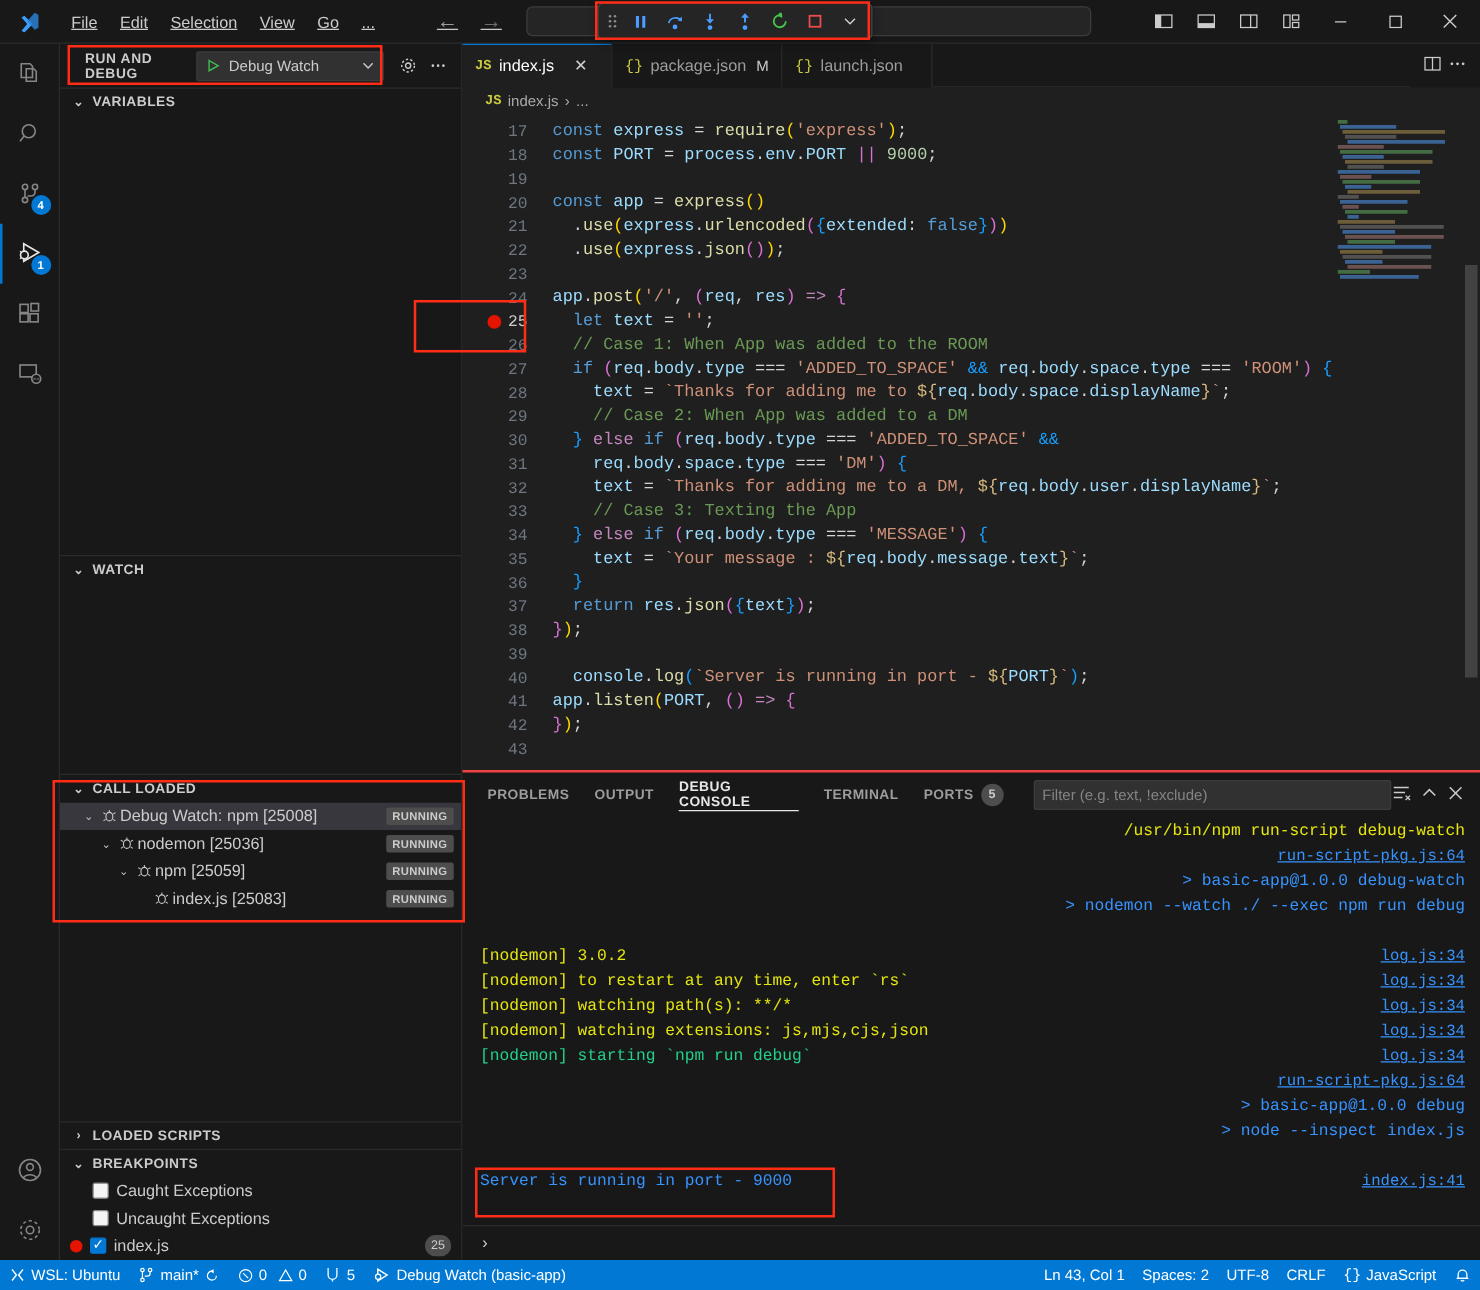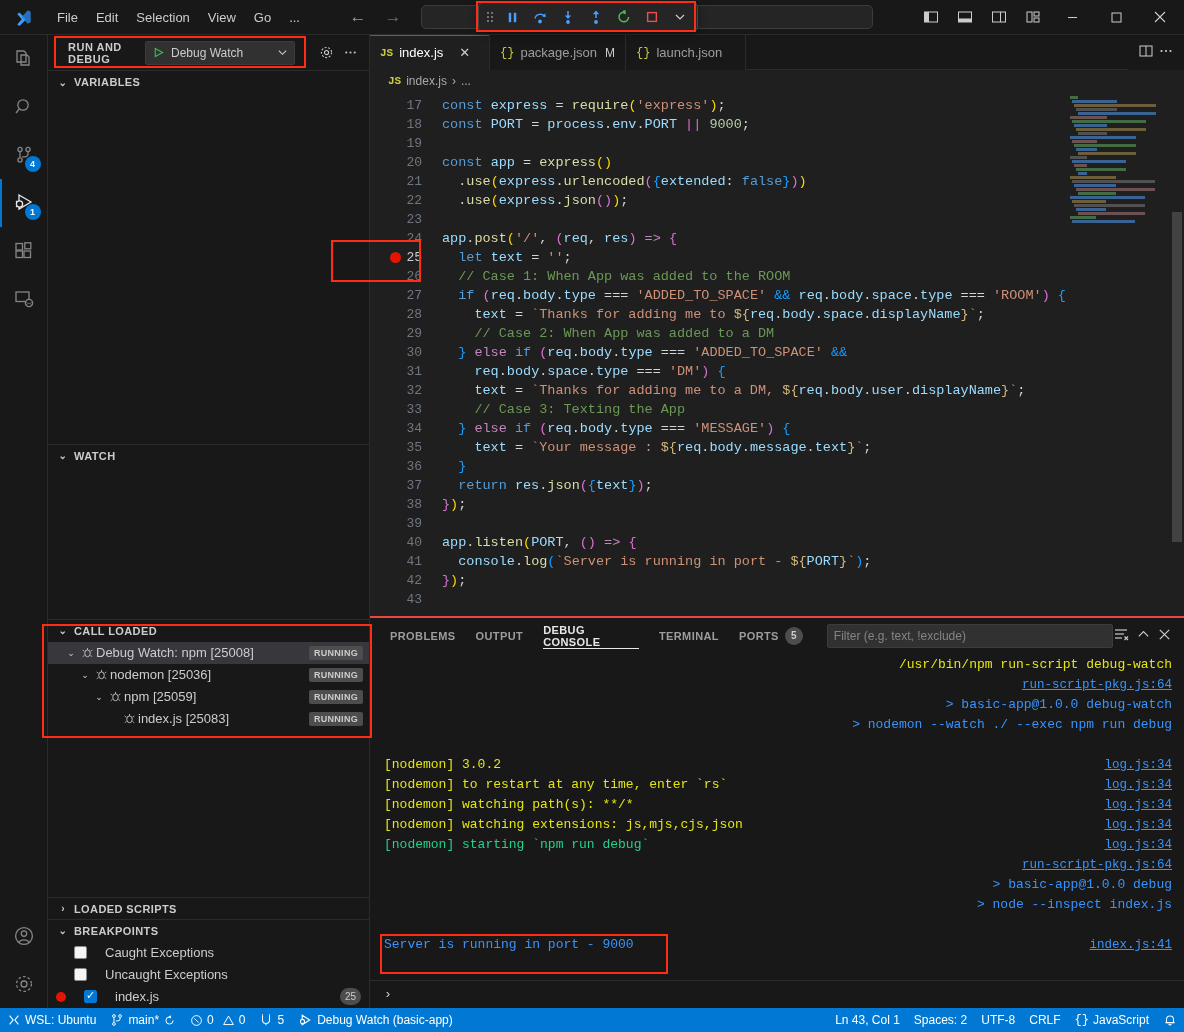--- a/index.html
+++ b/index.html
@@ -9,21 +9,21 @@
     font-family: "Liberation Sans", sans-serif;
     font-size: 13px;
     color: #cccccc;
     overflow: hidden;
   }
   .app { position: relative; width: 1184px; height: 1032px; display: flex; flex-direction: column; }
 
   
   .titlebar {
     height: 35px; background: #181818; display: flex; align-items: center;
-    border-bottom: 1px solid #2b2b2b; flex: 0 0 35px; position: relative;
+    border-bottom: 1px solid #2b2b2b; flex: 0 0 35px; position: relative; text-decoration: underline;
   }
   .vs-logo { width: 48px; display: flex; align-items: center; justify-content: center; }
   .menu { display: flex; align-items: center; gap: 0px; }
   .menu-item { padding: 3px 9px; font-size: 13px; color: #cccccc; border-radius: 3px; }
   .titlebar-center { flex: 1; display: flex; align-items: center; justify-content: center; gap: 8px; position: relative; }
   .nav-arrows { display: flex; gap: 18px; color: #8a8a8a; font-size: 17px; align-items: center; }
   .arrow-back { color: #9c9c9c; }
   .arrow-fwd { color: #6e6e6e; }
   .cmdcenter {
     width: 452px; height: 24px; background: #252526; border: 1px solid #3c3c3c;
@@ -64,21 +64,21 @@
     position: absolute; right: 7px; bottom: 7px; min-width: 16px; height: 16px;
     background: #0078d4; color: #fff; border-radius: 8px; font-size: 9px;
     display: flex; align-items: center; justify-content: center; padding: 0 4px;
     font-family: "Liberation Sans", sans-serif; font-weight: bold;
   }
   .act-bottom { margin-top: auto; }
 
   
   .sidebar { width: 322px; background: #181818; display: flex; flex-direction: column; flex: 0 0 322px; border-right:1px solid #2b2b2b;}
   .sb-header {
-    height: 35px; display: flex; align-items: center; padding: 0 8px 0 20px; gap: 20px;
+    height: 35px; display: flex; align-items: center; padding: 0 8px 0 20px; gap: 8px;
     flex: 0 0 35px;
   }
   .sb-title { font-size: 11px; font-weight: bold; letter-spacing: .5px; color: #cccccc; text-transform: uppercase; }
   .launch-select {
     display: flex; align-items: center; gap: 6px; background: #313131;
     border: 1px solid #3c3c3c; border-radius: 2px; height: 24px; padding: 0 6px;
     min-width: 150px; flex: 1; max-width: 160px;
   }
   .launch-name { font-size: 12px; color: #cccccc; flex: 1; }
   .sb-actions { display: flex; gap: 2px; margin-left: auto; }
@@ -100,21 +100,21 @@
   .cs-row.selected { background: #37373d; }
   .cs-twisty { width: 14px; font-size: 9px; color: #cccccc; text-align:center; flex:0 0 14px;}
   .cs-bugicon { width: 18px; display: flex; align-items: center; justify-content: center; flex:0 0 18px;}
   .cs-label { white-space: nowrap; overflow: hidden; text-overflow: ellipsis; }
   .cs-state {
     margin-left: auto; background: #4d4d4d; color: #cccccc; font-size: 9px;
     padding: 2px 5px; border-radius: 2px; font-weight: bold; letter-spacing: .3px;
   }
 
   
-  .bp-row { height: 22px; display: flex; align-items: center; font-size: 13px; padding-left: 26px; gap: 18px; }
+  .bp-row { height: 22px; display: flex; align-items: center; font-size: 13px; padding-left: 26px; gap: 6px; }
   .bp-check {
     width: 13px; height: 13px; border: 1px solid #8a8a8a; background: #f5f5f5; border-radius: 2px;
     display: inline-block; flex: 0 0 13px;
   }
   .bp-check.checked { background: #0078d4; border-color: #0078d4; position: relative; }
   .bp-check.checked::after {
     content: '✓'; position: absolute; left: 1px; top: -2px; color: #fff; font-size: 11px;
   }
   .bp-dot { width: 10px; height: 10px; border-radius: 50%; background: #e51400; flex: 0 0 10px; }
   .bp-count {
@@ -673,22 +673,22 @@
             <div class="cline"><span class="ind-guide">  </span><span class="par3">}</span><span class="op"> </span><span class="kw2">else</span><span class="op"> </span><span class="kw">if</span><span class="op"> </span><span class="par2">(</span><span class="var">req</span><span class="op">.</span><span class="var">body</span><span class="op">.</span><span class="var">type</span><span class="op"> === </span><span class="str">'ADDED_TO_SPACE'</span><span class="op"> </span><span class="par3">&amp;&amp;</span></div>
             <div class="cline"><span class="ind-guide">    </span><span class="var">req</span><span class="op">.</span><span class="var">body</span><span class="op">.</span><span class="var">space</span><span class="op">.</span><span class="var">type</span><span class="op"> === </span><span class="str">'DM'</span><span class="par2">)</span><span class="op"> </span><span class="par3">{</span></div>
             <div class="cline"><span class="ind-guide">    </span><span class="var">text</span><span class="op"> = </span><span class="str">`Thanks for adding me to a DM, </span><span class="tplx">${</span><span class="var">req</span><span class="op">.</span><span class="var">body</span><span class="op">.</span><span class="var">user</span><span class="op">.</span><span class="var">displayName</span><span class="tplx">}</span><span class="str">`</span><span class="op">;</span></div>
             <div class="cline"><span class="ind-guide">    </span><span class="cmt">// Case 3: Texting the App</span></div>
             <div class="cline"><span class="ind-guide">  </span><span class="par3">}</span><span class="op"> </span><span class="kw2">else</span><span class="op"> </span><span class="kw">if</span><span class="op"> </span><span class="par2">(</span><span class="var">req</span><span class="op">.</span><span class="var">body</span><span class="op">.</span><span class="var">type</span><span class="op"> === </span><span class="str">'MESSAGE'</span><span class="par2">)</span><span class="op"> </span><span class="par3">{</span></div>
             <div class="cline"><span class="ind-guide">    </span><span class="var">text</span><span class="op"> = </span><span class="str">`Your message : </span><span class="tplx">${</span><span class="var">req</span><span class="op">.</span><span class="var">body</span><span class="op">.</span><span class="var">message</span><span class="op">.</span><span class="var">text</span><span class="tplx">}</span><span class="str">`</span><span class="op">;</span></div>
             <div class="cline"><span class="ind-guide">  </span><span class="par3">}</span></div>
             <div class="cline"><span class="ind-guide">  </span><span class="kw">return</span><span class="op"> </span><span class="var">res</span><span class="op">.</span><span class="fn">json</span><span class="par2">(</span><span class="par3">{</span><span class="var">text</span><span class="par3">}</span><span class="par2">)</span><span class="op">;</span></div>
             <div class="cline"><span class="par2">}</span><span class="par1">)</span><span class="op">;</span></div>
             <div class="cline">&nbsp;</div>
+            <div class="cline"><span class="ind-guide">  </span><span class="var">console</span><span class="op">.</span><span class="fn">log</span><span class="par3">(</span><span class="str">`Server is running in port - </span><span class="tplx">${</span><span class="var">PORT</span><span class="tplx">}</span><span class="str">`</span><span class="par3">)</span><span class="op">;</span></div>
             <div class="cline"><span class="var">app</span><span class="op">.</span><span class="fn">listen</span><span class="par1">(</span><span class="var">PORT</span><span class="op">, </span><span class="par2">()</span><span class="op"> </span><span class="kw2">=&gt;</span><span class="op"> </span><span class="par2">{</span></div>
-            <div class="cline"><span class="ind-guide">  </span><span class="var">console</span><span class="op">.</span><span class="fn">log</span><span class="par3">(</span><span class="str">`Server is running in port - </span><span class="tplx">${</span><span class="var">PORT</span><span class="tplx">}</span><span class="str">`</span><span class="par3">)</span><span class="op">;</span></div>
             <div class="cline"><span class="par2">}</span><span class="par1">)</span><span class="op">;</span></div>
             <div class="cline">&nbsp;</div>
           </div>
         <div class="minimap" id="minimap">
             <div class="mm-line" style="width: 8px; margin-left: 0px; background: rgb(74, 122, 74); opacity: 0.85;"></div>
             <div class="mm-line" style="width: 45px; margin-left: 2px; background: rgb(63, 110, 168); opacity: 0.85;"></div>
             <div class="mm-line" style="width: 82px; margin-left: 4px; background: rgb(122, 106, 63); opacity: 0.85;"></div>
             <div class="mm-line" style="width: 41px; margin-left: 6px; background: rgb(90, 90, 90); opacity: 0.85;"></div>
             <div class="mm-line" style="width: 78px; margin-left: 8px; background: rgb(63, 110, 168); opacity: 0.85;"></div>
             <div class="mm-line" style="width: 37px; margin-left: 0px; background: rgb(122, 90, 90); opacity: 0.85;"></div>

